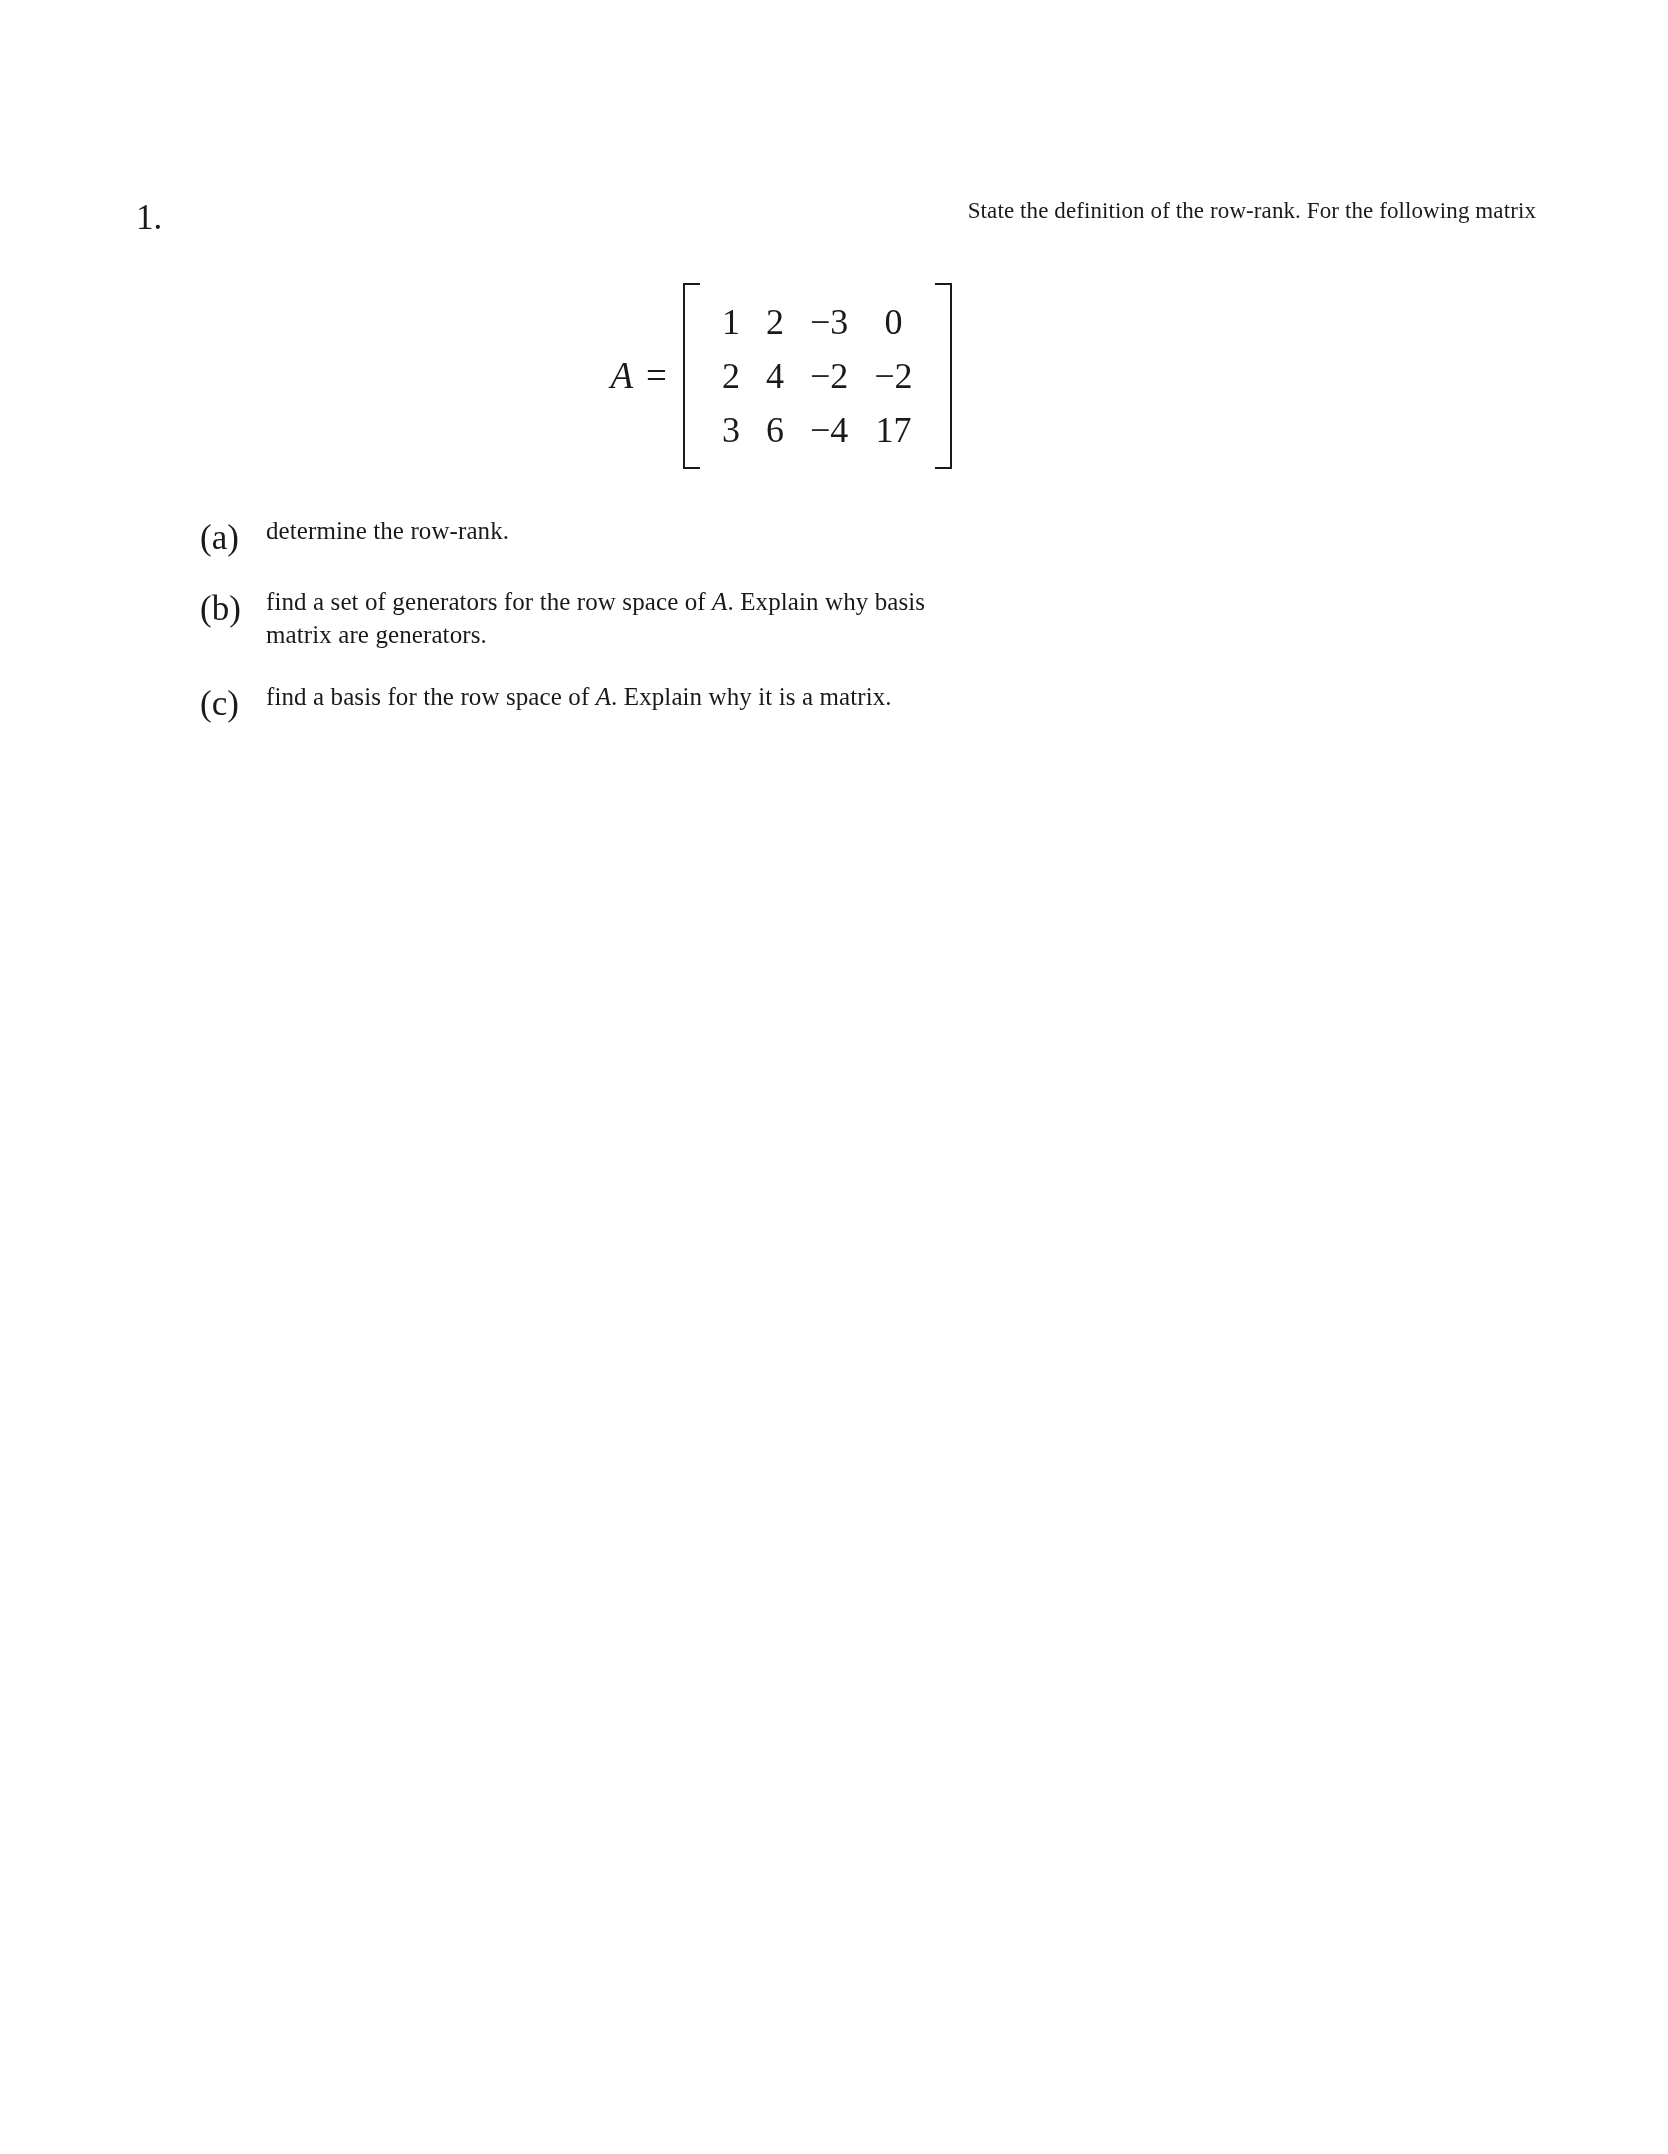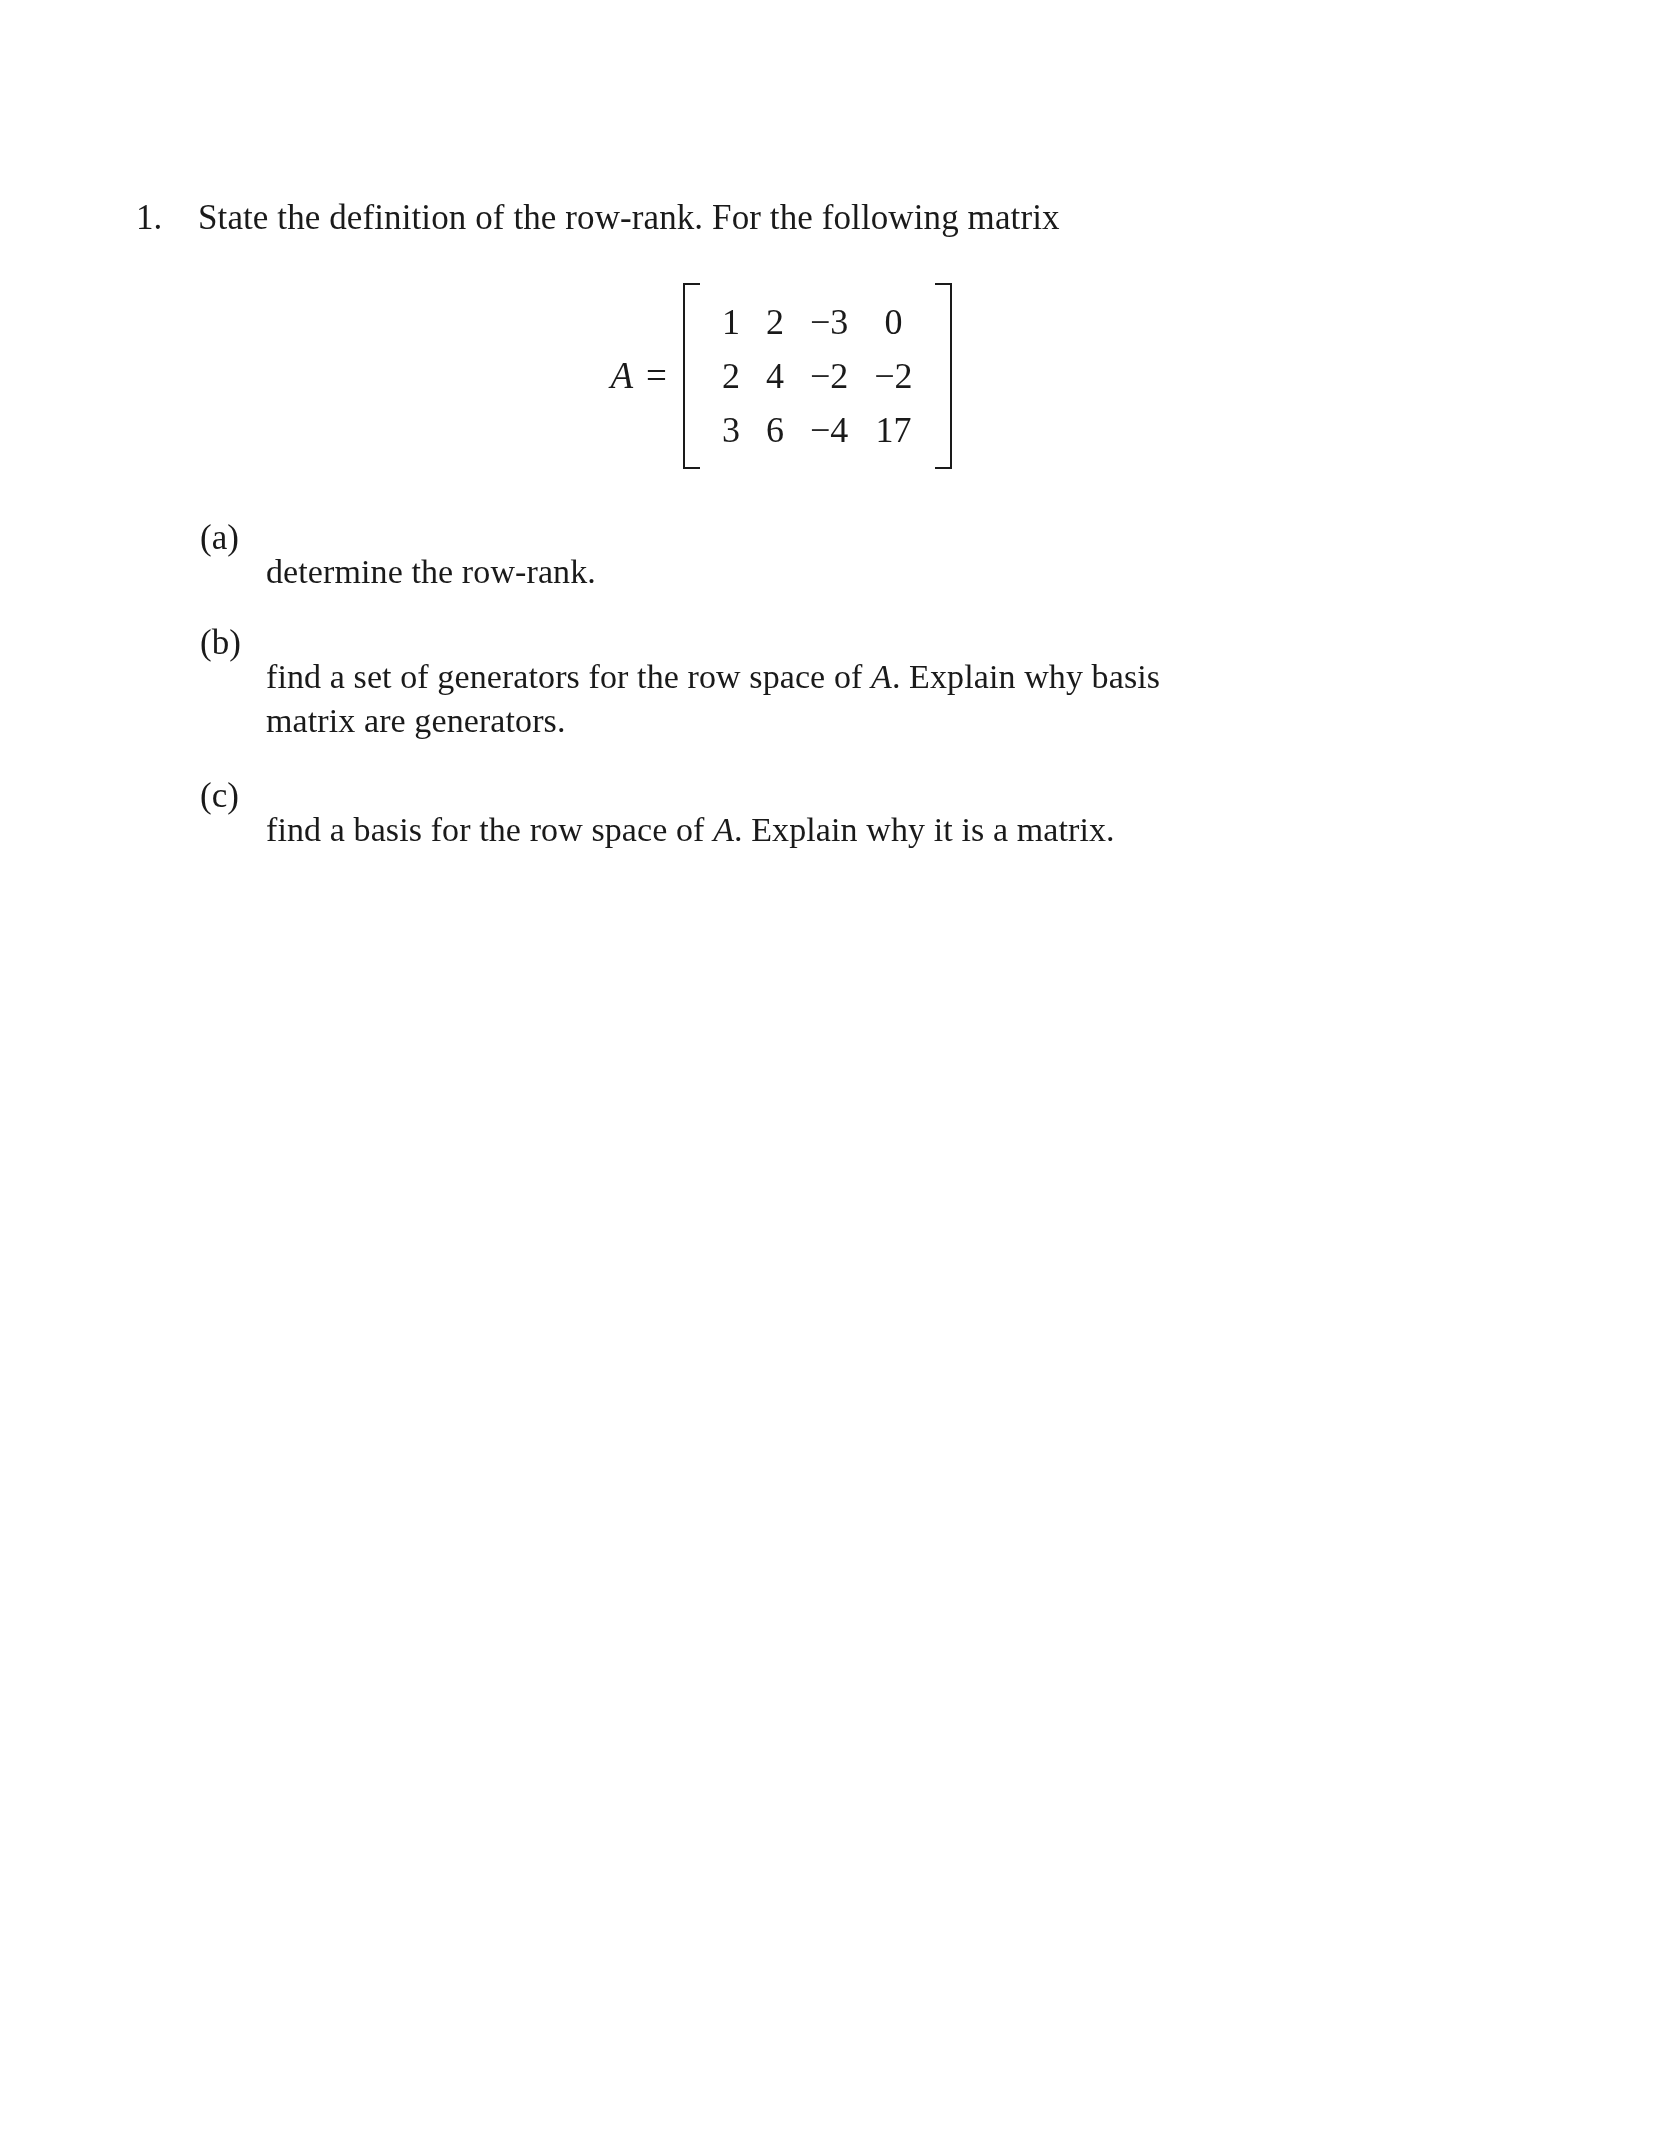--- a/index.html
+++ b/index.html
@@ -32,23 +32,24 @@
   .prob-number {
     flex: 0 0 auto;
     width: 62px;
     font-size: 35px;
     line-height: 1.28;
     text-align: left;
     white-space: nowrap;
   }
   .prob-text {
     flex: 1 1 auto;
-    font-size: 35px;
+    font-size: 23px;
     line-height: 1.28;
     letter-spacing: 0.1px;
+    text-align: right;
   }
 
   
   .equation {
     margin-top: 42px;
     margin-bottom: 46px;
     display: flex;
     justify-content: center;
     align-items: center;
     padding-right: 110px;
@@ -116,24 +117,23 @@
   }
   .sub-label {
     flex: 0 0 auto;
     width: 66px;
     font-size: 35px;
     line-height: 1.30;
     white-space: nowrap;
   }
   .sub-body {
     flex: 1 1 auto;
-    font-size: 34px;
+    font-size: 25px;
     line-height: 1.30;
     letter-spacing: 0.1px;
-    margin-top: 35px;
   }
   .sub-body .line2 {
     display: block;
   }
   .mathvar {
     font-style: italic;
     font-family: "Liberation Serif", "DejaVu Serif", serif;
   }
   .gap-b { margin-bottom: 30px; }
   .gap-a { margin-bottom: 26px; }

